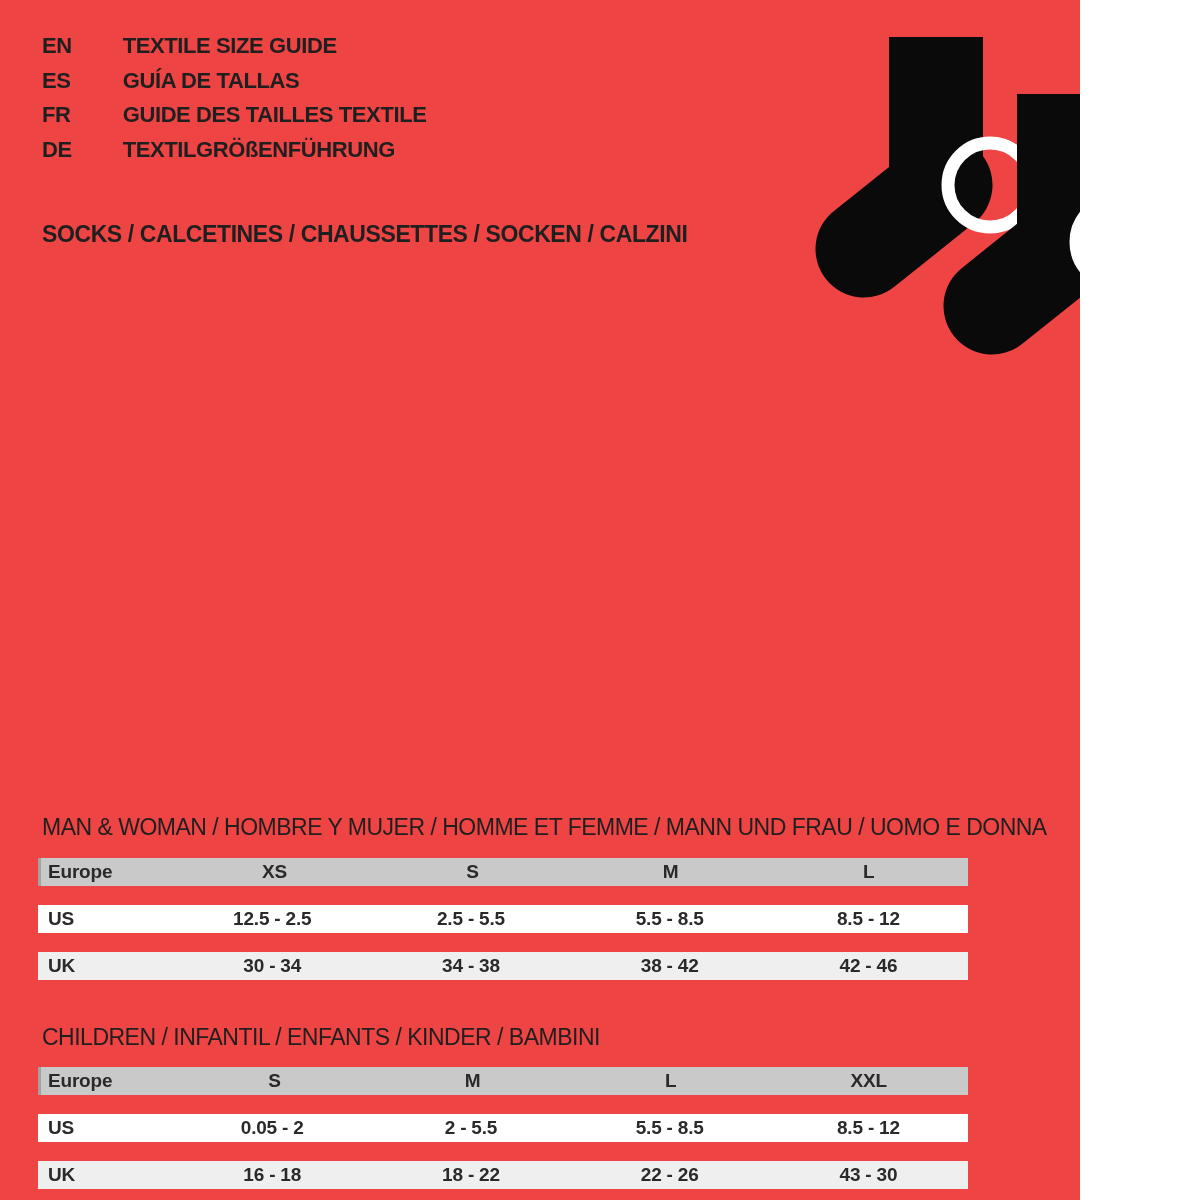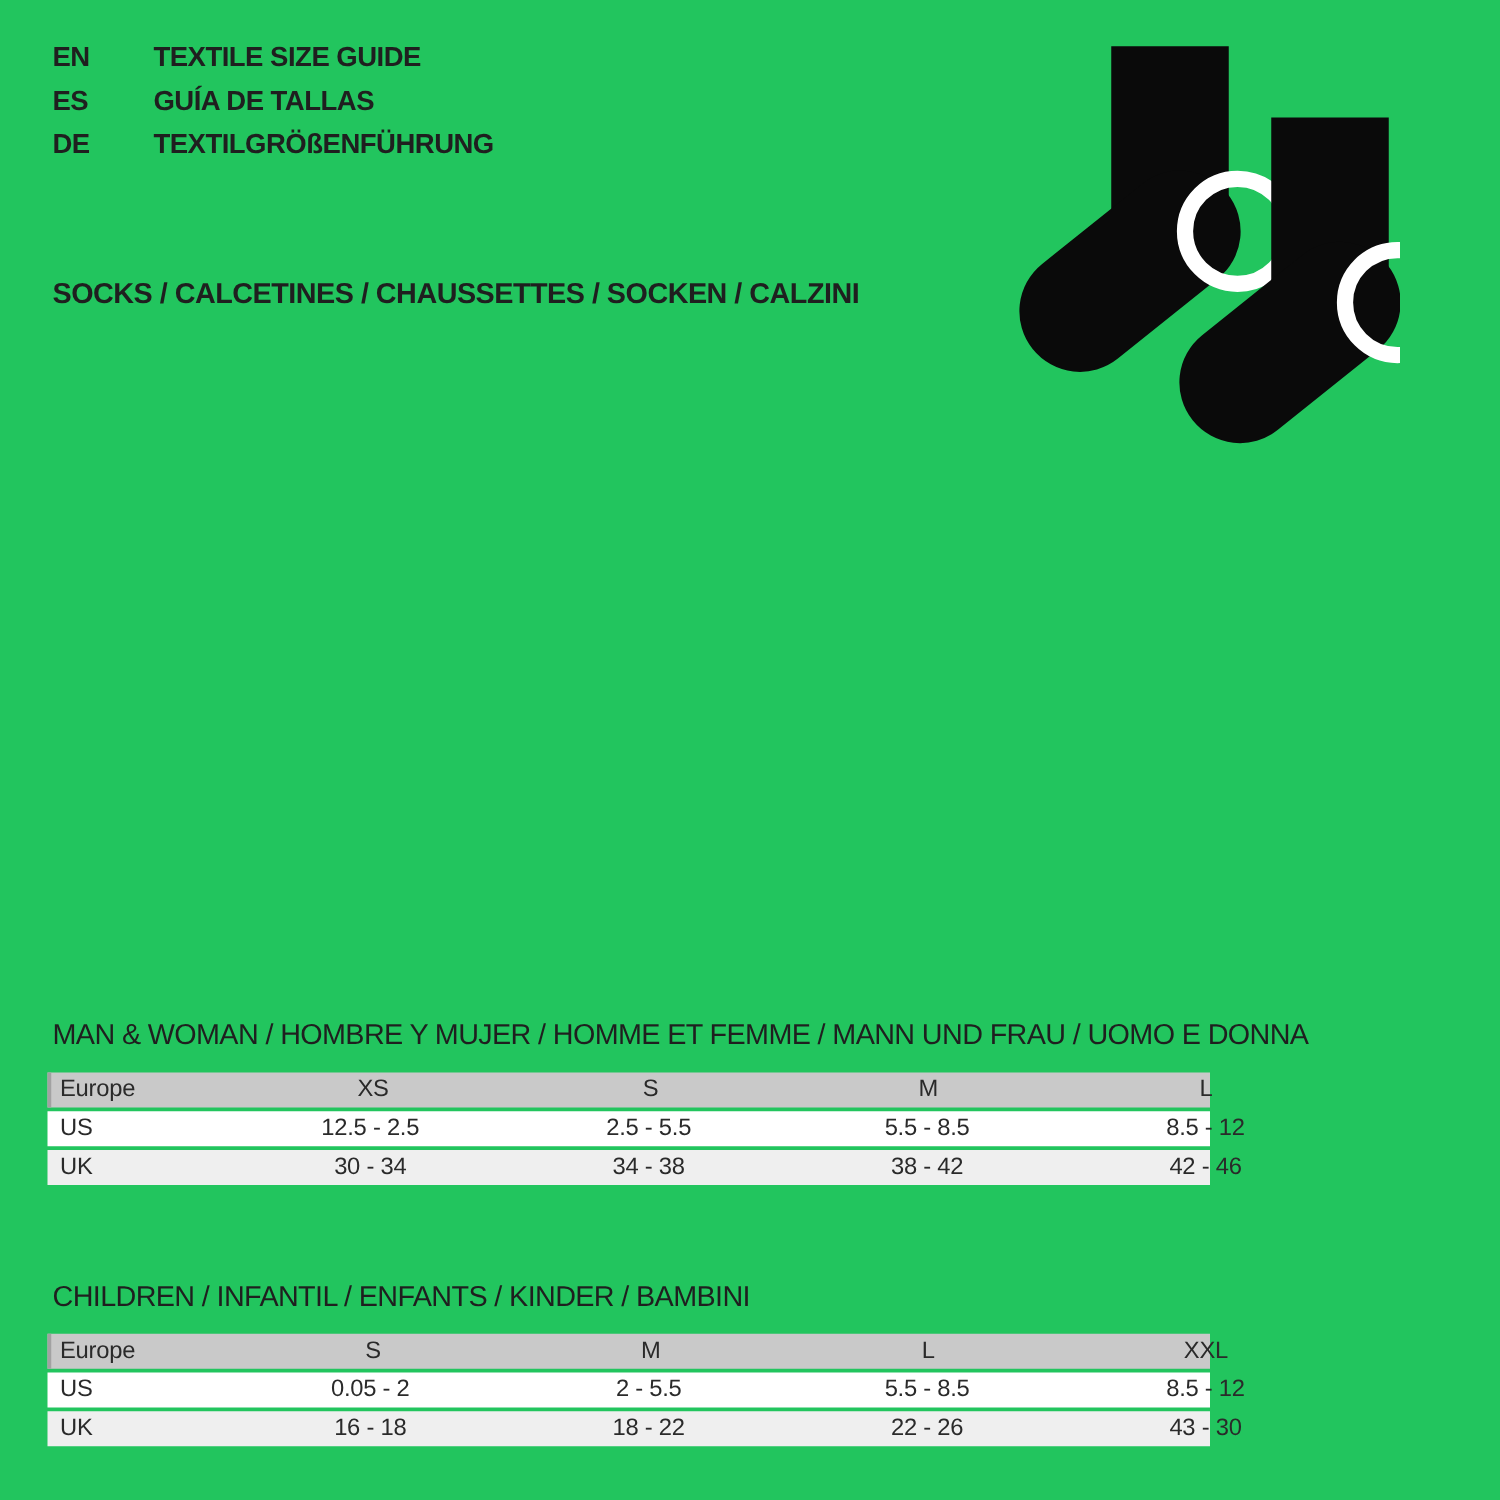--- a/index.html
+++ b/index.html
@@ -2,22 +2,22 @@
 <html><head>
 <meta charset="utf-8">
 <style>
   html,body{margin:0;padding:0;}
   body{
     font-family:"Liberation Sans","DejaVu Sans",sans-serif;
     background:#ffffff;
   }
   .canvas{
     position:relative;
-    width:1200px;height:1200px;
-    background:#22c55e;
+    width:1080px;height:1200px;
+    background:#ef4444;
     overflow:hidden;
     color:#1f1f1f;
   }
 
   
   .lang-block{
     position:absolute;left:42px;top:29px;
   }
   .lang-row{
     position:relative;
@@ -49,25 +49,24 @@
 
   
   .size-table{
     position:absolute;left:38px;width:930px;
   }
   .table-adults{top:858px;}
   .table-children{top:1067px;}
   .trow{
     display:flex;
     height:28px;line-height:28px;
-    margin-bottom:3px;
-    font-size:19px;font-weight:normal;
+    margin-bottom:19px;
+    font-size:19px;font-weight:bold;
     letter-spacing:-0.2px;
     color:#2a2a2a;
-    gap:24px;
   }
   .thead{background:#c9c9c9;border-left:3px solid #a2a2a2;}
   .thead .cell-region{padding-left:7px;}
   .row-white{background:#ffffff;align-items:center;}
   .row-alt{background:#efefef;align-items:flex-end;}
   .cell{flex:0 0 21.37%;text-align:center;overflow:hidden;}
   .cell-region{
     flex:0 0 14.5%;text-align:left;padding-left:10px;box-sizing:border-box;
   }
 </style>
@@ -77,20 +76,24 @@
 <div class="canvas">
 
   <div class="lang-block">
     <div class="lang-row">
       <span class="lang-code">EN</span>
       <span class="lang-label">TEXTILE SIZE GUIDE</span>
     </div>
     <div class="lang-row">
       <span class="lang-code">ES</span>
       <span class="lang-label">GUÍA DE TALLAS</span>
+    </div>
+    <div class="lang-row">
+      <span class="lang-code">FR</span>
+      <span class="lang-label">GUIDE DES TAILLES TEXTILE</span>
     </div>
     <div class="lang-row">
       <span class="lang-code">DE</span>
       <span class="lang-label">TEXTILGRÖßENFÜHRUNG</span>
     </div>
   </div>
 
   <div class="category-line">SOCKS / CALCETINES / CHAUSSETTES / SOCKEN / CALZINI</div>
 
   <svg class="socks-svg" width="330" height="340" viewBox="0 0 330 340" aria-hidden="true">

